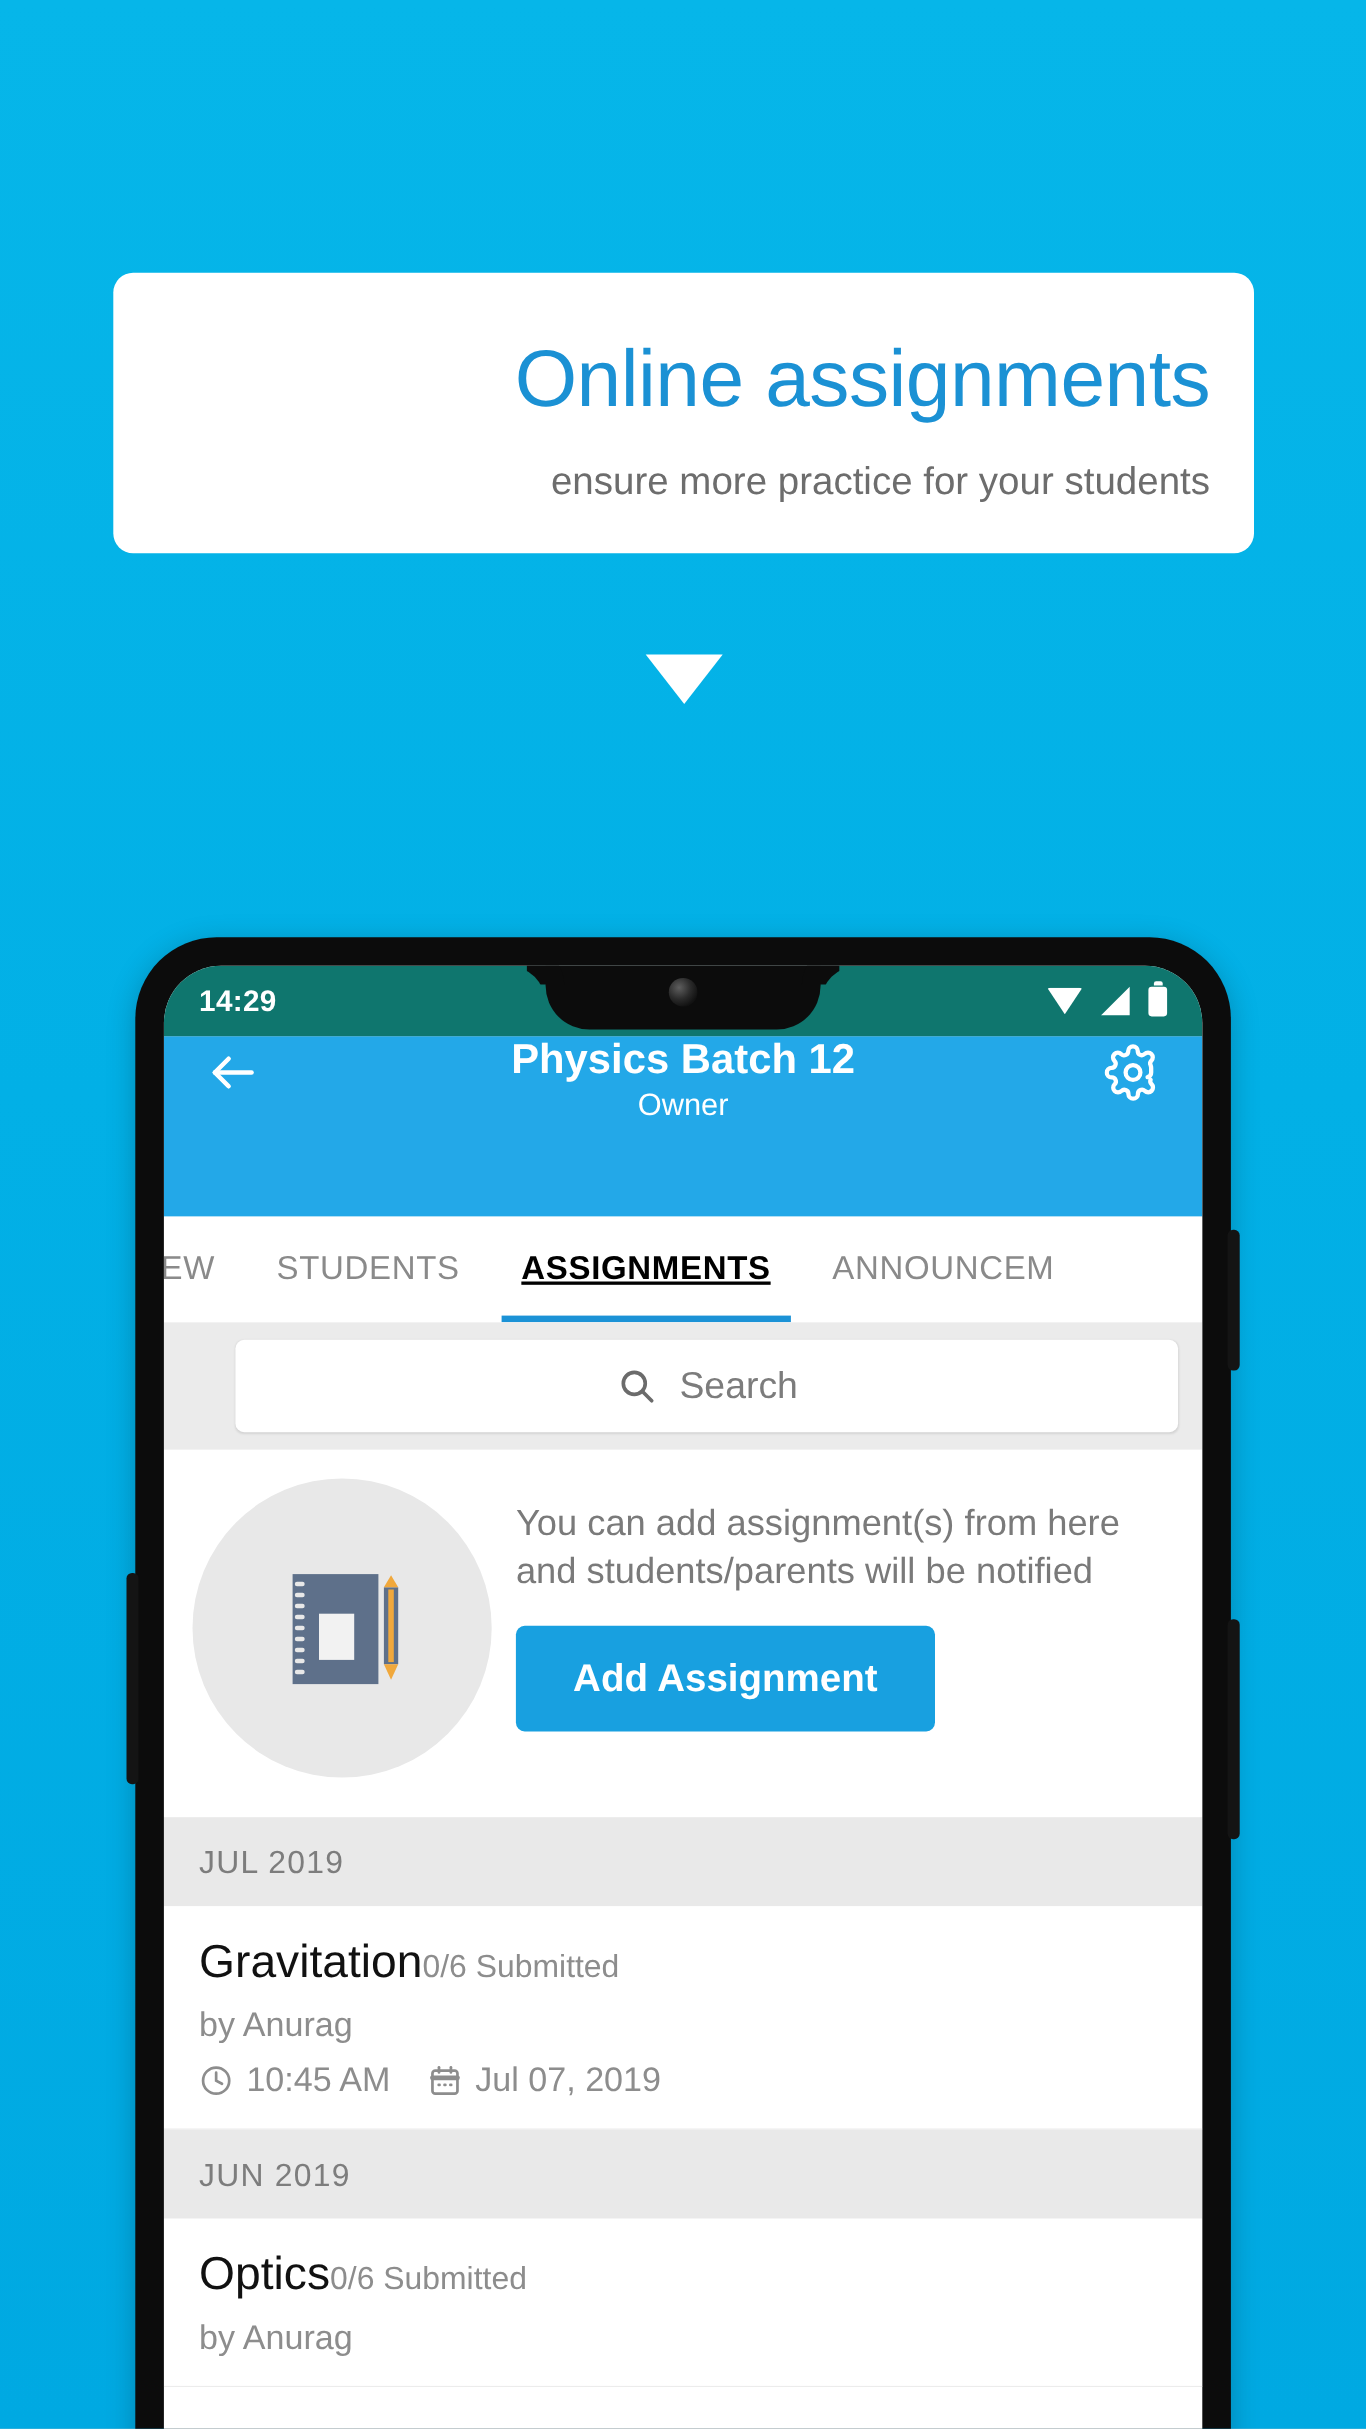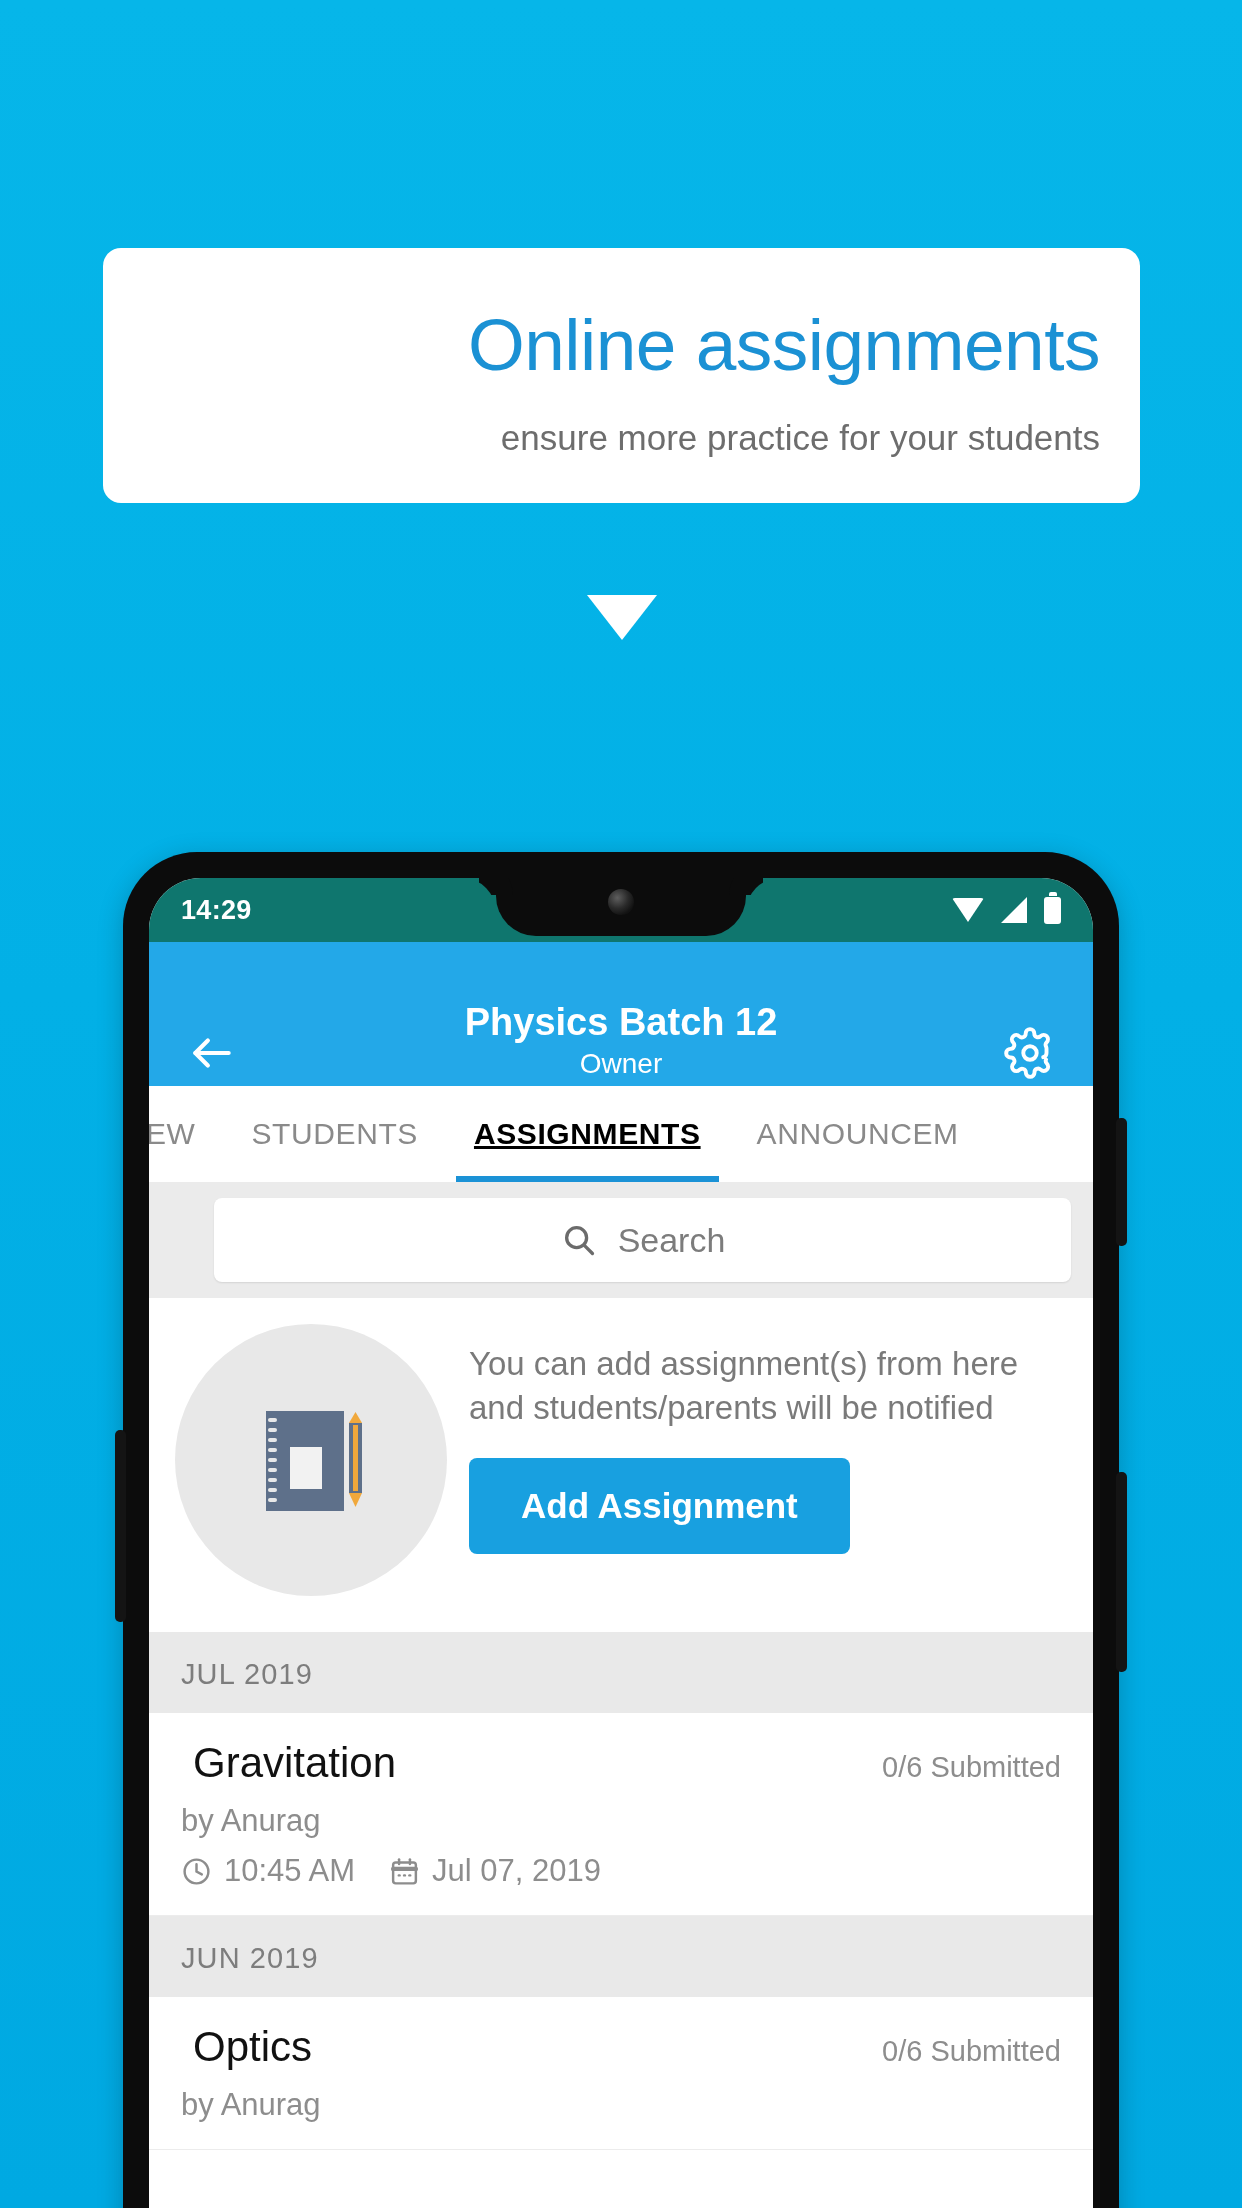--- a/index.html
+++ b/index.html
@@ -162,24 +162,24 @@
     left: 50%; top: -5px;
     transform: translateX(-50%);
     width: 8px; height: 4px;
     background: #ffffff;
     border-radius: 2px 2px 0 0;
   }
 
   
   .appbar {
     position: relative;
-    height: 144px;
+    height: 164px;
     background: #23a8e8;
     display: flex;
-    align-items: flex-end;
+    align-items: flex-start;
     padding: 0 30px;
   }
   .appbar-back {
     width: 66px; height: 66px;
     display: flex; align-items: center; justify-content: center;
     flex: 0 0 auto;
   }
   .appbar-titles {
     flex: 1 1 auto;
     text-align: center;
@@ -288,22 +288,20 @@
     padding: 26px 32px 22px 32px;
   }
   .assign-item {
     background: #ffffff;
     padding: 26px 32px 26px 32px;
     border-bottom: 1px solid #ececec;
   }
   .assign-top {
     display: flex;
     align-items: baseline;
-    justify-content: space-between;
-    margin-left: 12px;
   }
   .assign-title { color: #111111; font-size: 42px; font-weight: 400; }
   .assign-count { color: #8d8d8d; font-size: 29px; }
   .assign-by { color: #8d8d8d; font-size: 31px; margin-top: 16px; }
   .assign-meta {
     display: flex;
     align-items: center;
     gap: 12px;
     margin-top: 14px;
     color: #8d8d8d;

